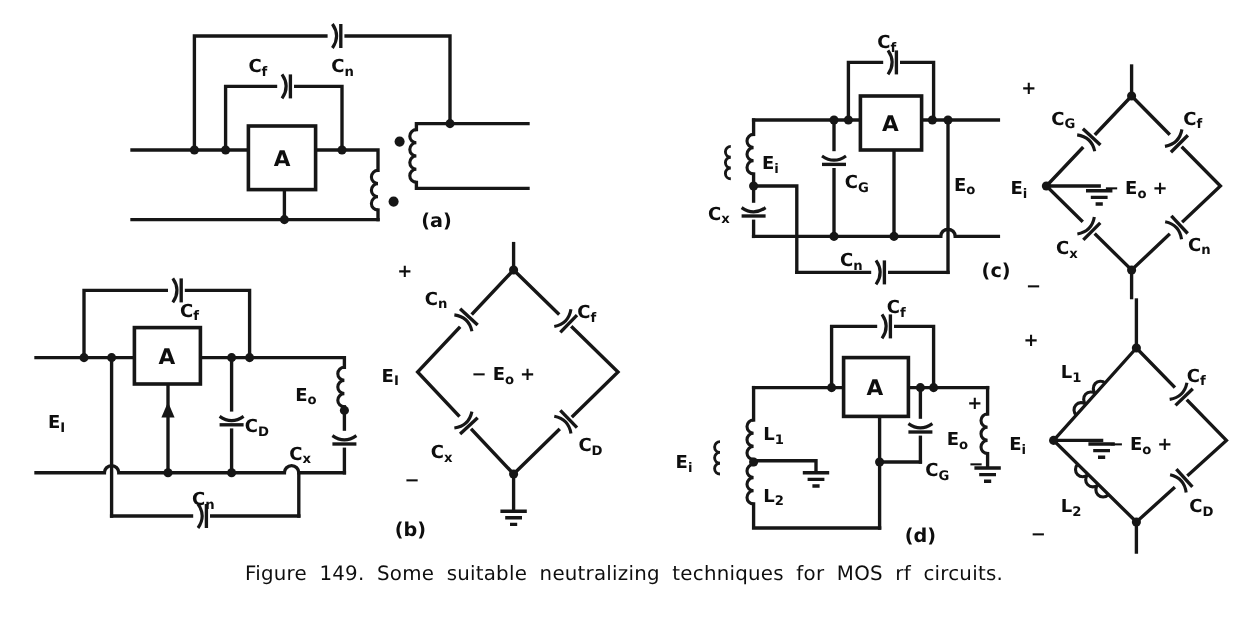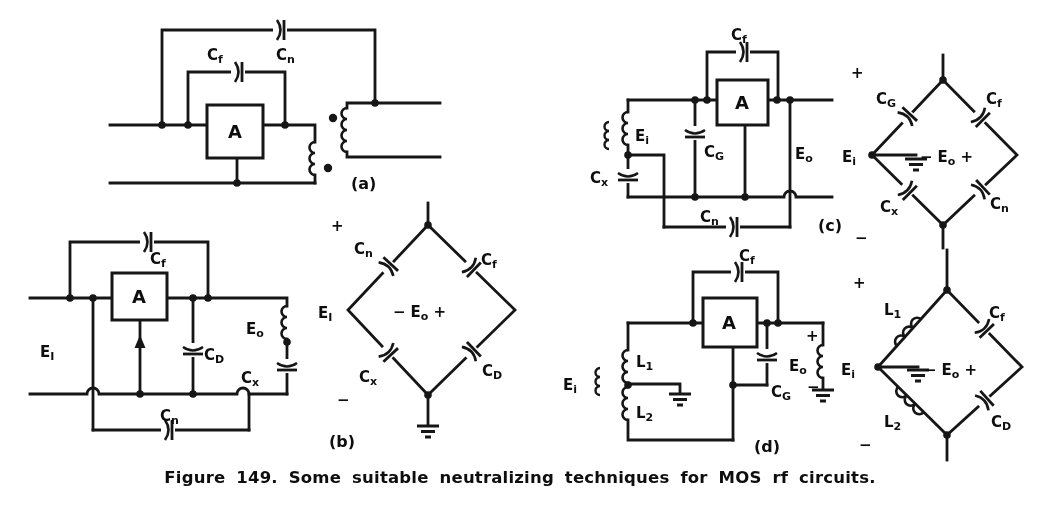--- a/index.html
+++ b/index.html
@@ -7,21 +7,21 @@
   .page{position:relative;width:1040px;height:515px;background:#fff;overflow:hidden}
   svg{display:block}
   .w{stroke:#161616;stroke-width:2.8;fill:none;stroke-linecap:square}
   .box{fill:#ffffff;stroke:#161616;stroke-width:3}
   .dot{fill:#161616;stroke:none}
   text{fill:#0e0e0e;font-weight:bold;font-family:"DejaVu Sans",sans-serif}
   .lb{font-size:15px}
   .sb{font-size:11px}
   .amp{font-size:18px;text-anchor:middle}
   .tag{font-size:16px}
-  .caption{text-align:center;font-weight:bold;font-size:16.5px;color:#0e0e0e;
+  .caption{text-align:center;font-weight:normal;font-size:16.5px;color:#0e0e0e;
            margin-top:6px;letter-spacing:0.2px;word-spacing:5px}
 </style>
 </head>
 <body>
 
 <div class="page">
 <svg width="1040" height="462" viewBox="0 0 1040 462" xmlns="http://www.w3.org/2000/svg">
   <defs>
     <g id="cap">
       <rect x="-7" y="-12" width="14" height="24" fill="#ffffff" stroke="none"></rect>

